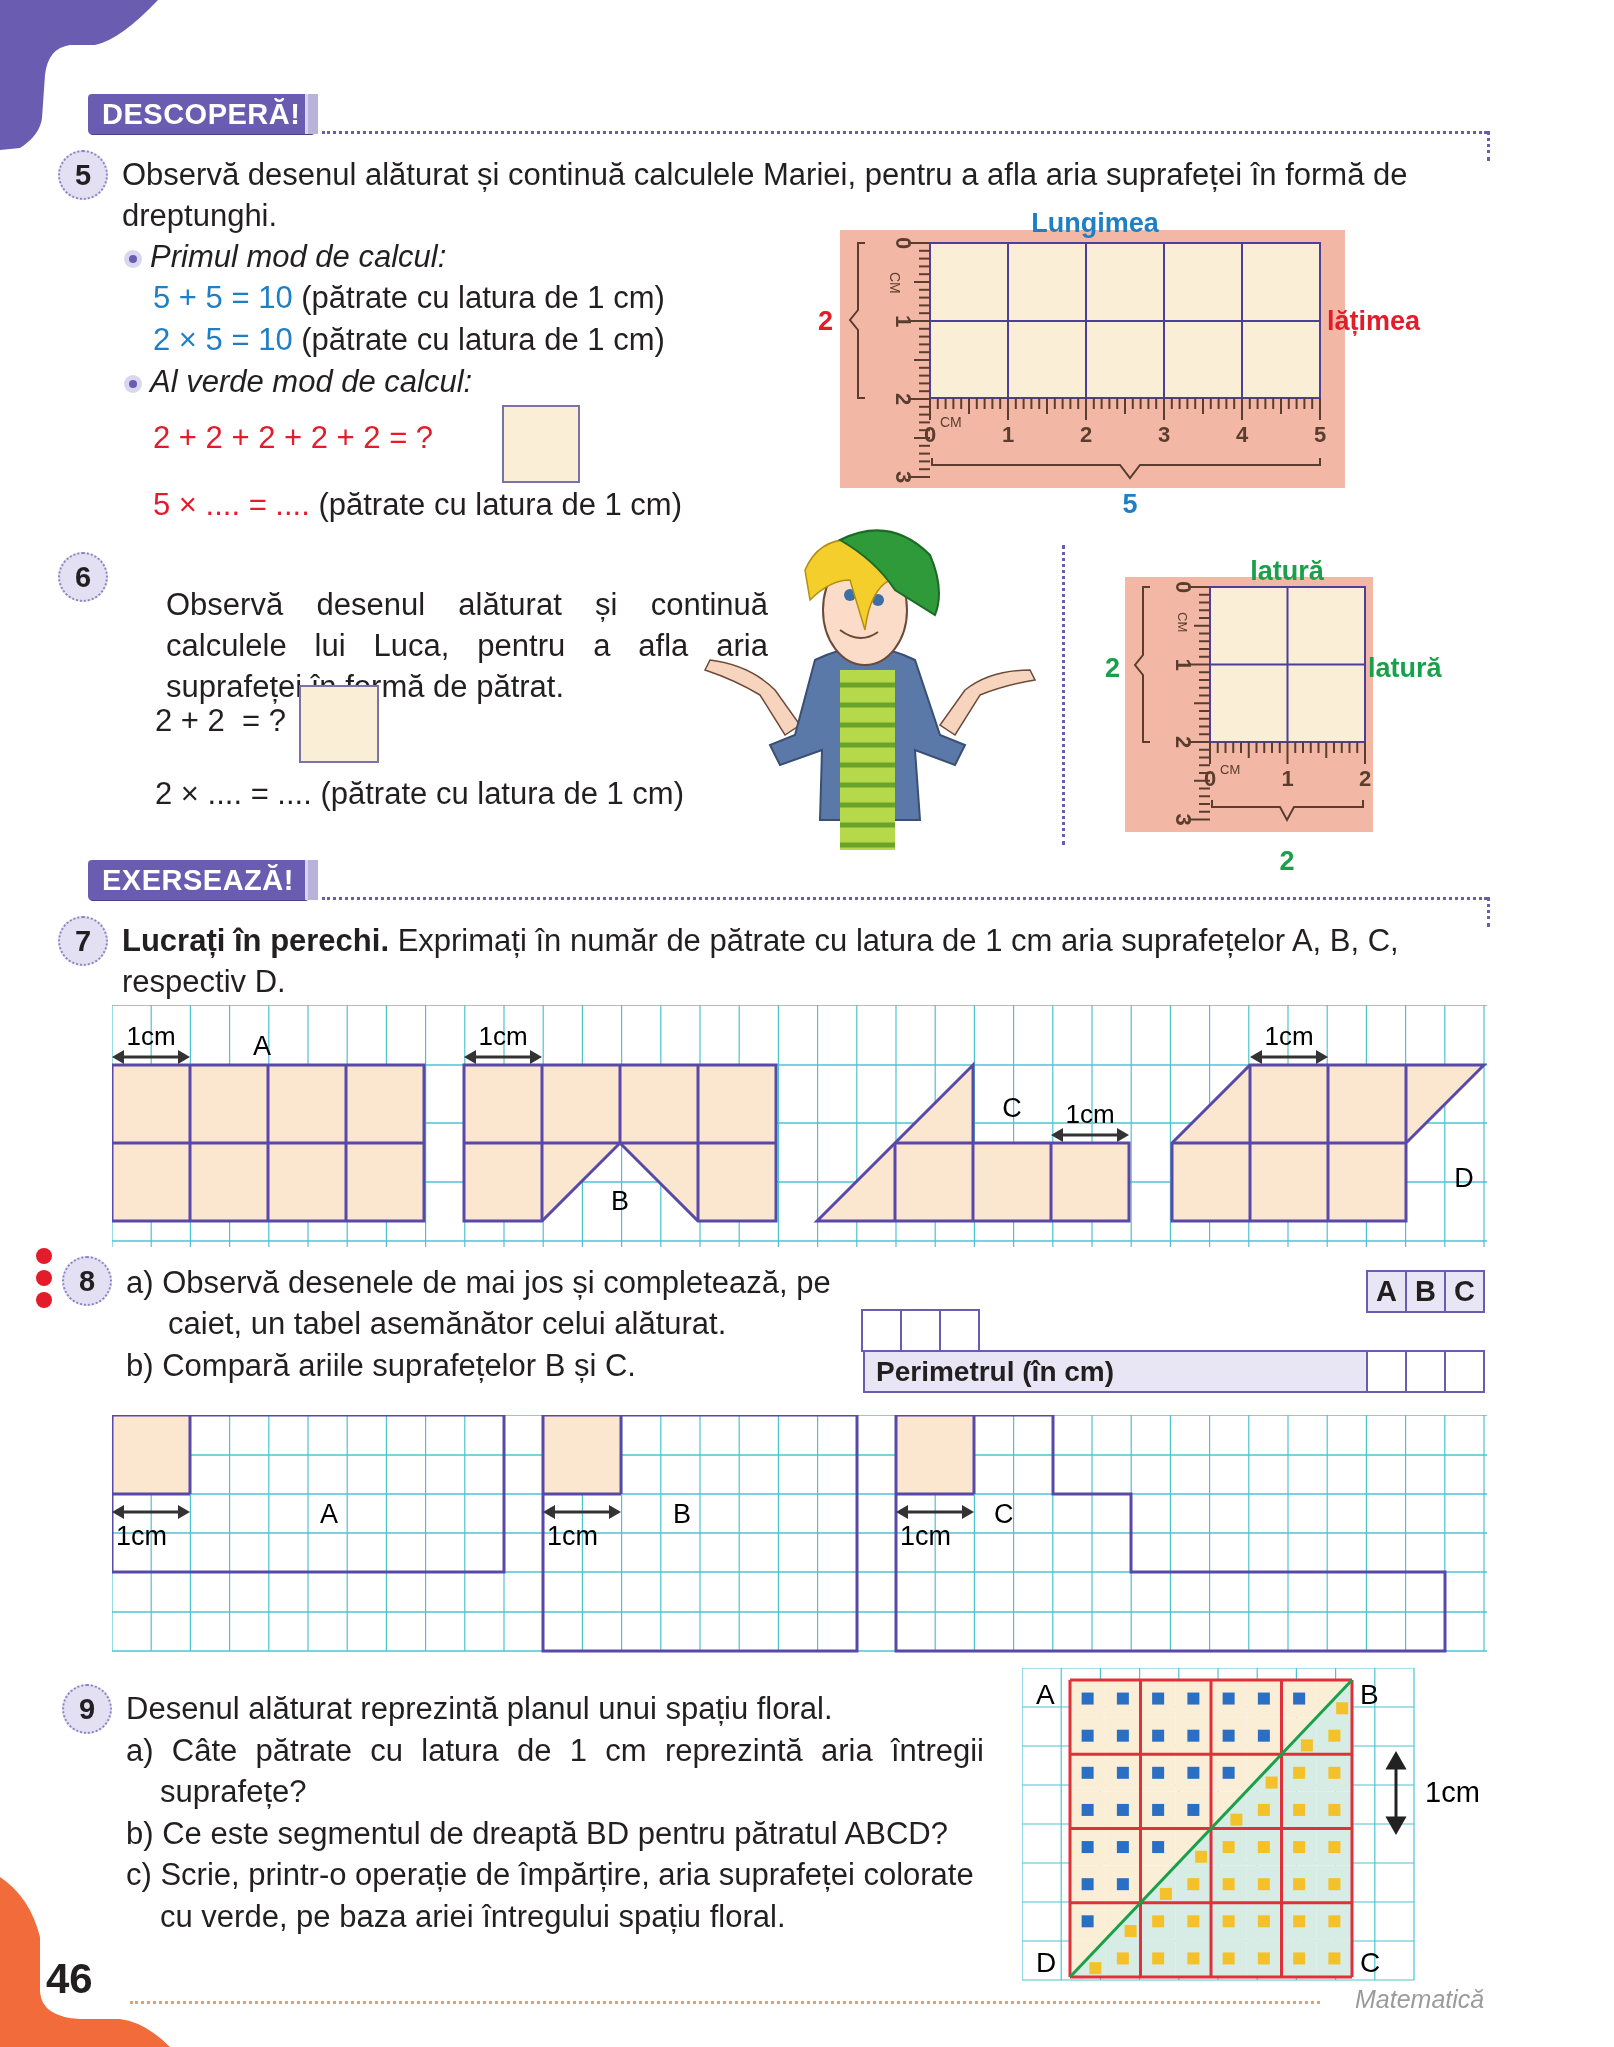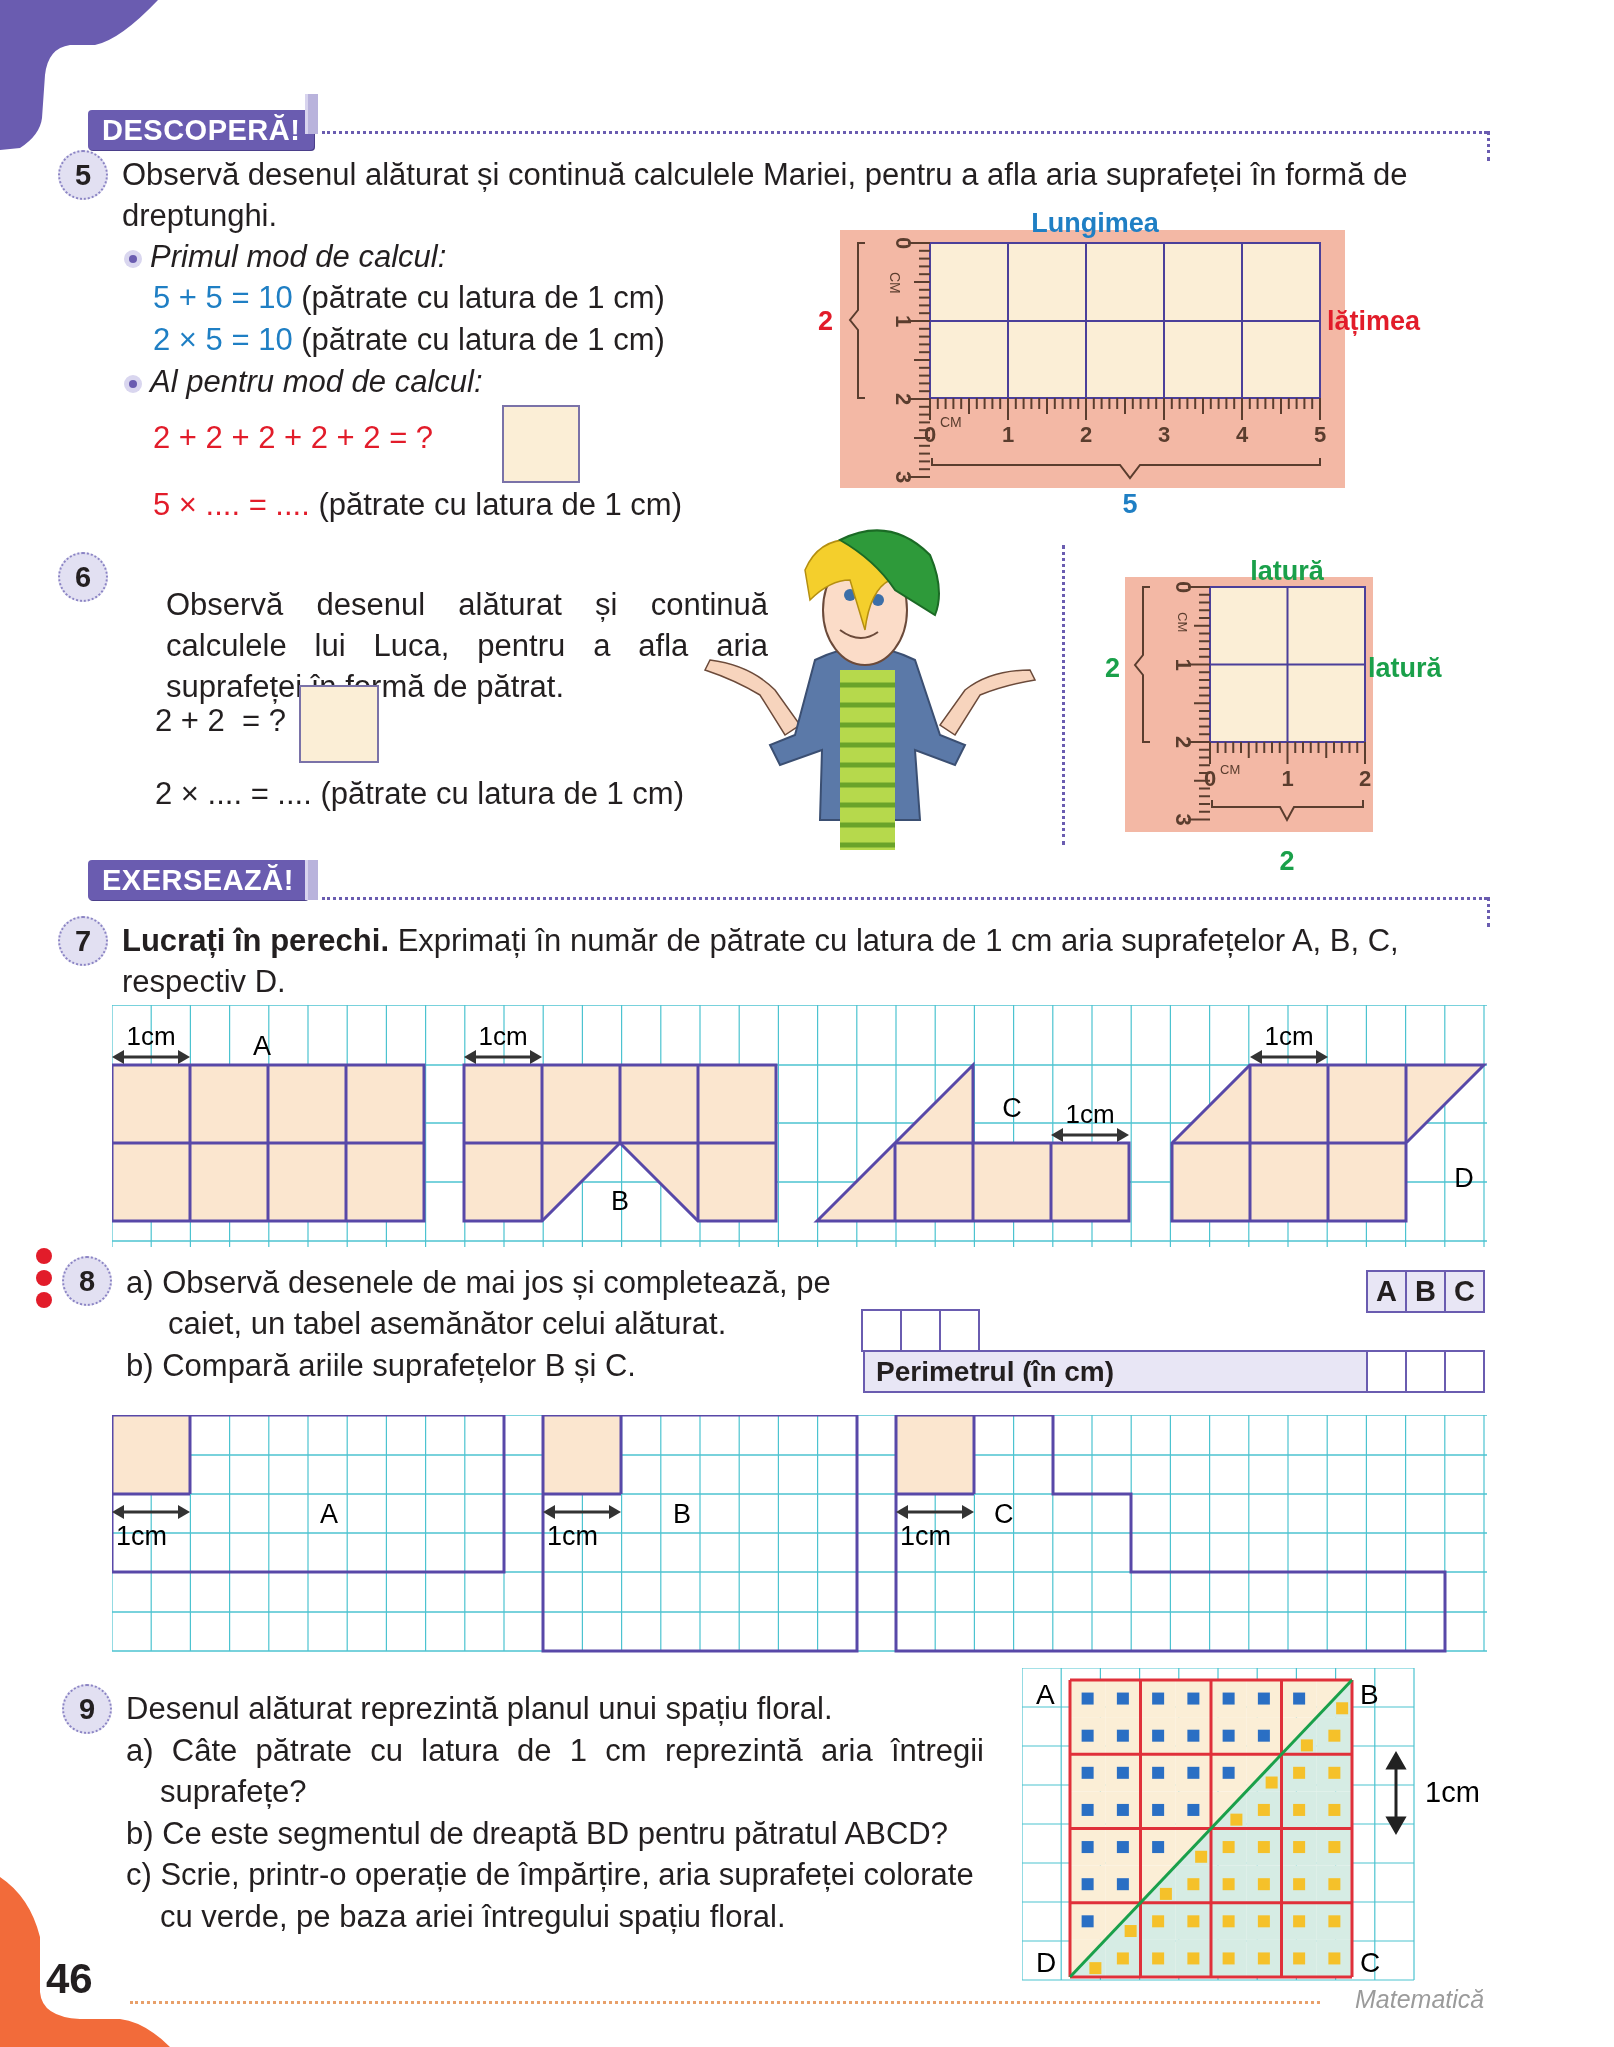--- a/index.html
+++ b/index.html
@@ -29,42 +29,42 @@
 </head>
 <body>
 
 <svg class="corner-tl" width="170" height="150" viewBox="0 0 170 150">
   <path d="M0,0 L158,0 Q120,40 95,45 L70,45 Q48,48 45,75 L42,118 Q40,135 20,148 L0,150 Z" fill="#6a5cb0"></path>
 </svg>
 <svg class="corner-bl" width="200" height="170" viewBox="0 0 200 170">
   <path d="M0,0 Q30,20 40,60 L40,115 Q42,140 80,142 L120,142 Q145,145 170,170 L0,170 Z" fill="#f26b3a"></path>
 </svg>
 
-<div class="tab" style="left:88px;top:110px;">DESCOPERĂ!</div>
+<div class="tab" style="left:88px;top:94px;">DESCOPERĂ!</div>
 <div class="tab-stub" style="left:305px;top:94px;"></div>
 <div class="dotline" style="left:322px;top:131px;width:1165px;"></div>
 <div class="dotline-v" style="left:1487px;top:131px;height:30px;"></div>
 
 <div class="num" style="left:58px;top:150px;">5</div>
 <div class="abs txt" style="left:122px;top:154px;">Observă desenul alăturat și continuă calculele Mariei, pentru a afla aria suprafeței în formă de</div>
 <div class="abs txt" style="left:122px;top:195px;">dreptunghi.</div>
 
 <div class="abs txt" style="left:124px;top:236px;">
   <span class="bullet"></span><span class="ital">Primul mod de calcul:</span>
 </div>
 <div class="abs txt" style="left:153px;top:277px;">
   <span class="blue">5 + 5 = 10</span>
   <span>(pătrate cu latura de 1 cm)</span>
 </div>
 <div class="abs txt" style="left:153px;top:319px;">
   <span class="blue">2 × 5 = 10</span>
   <span>(pătrate cu latura de 1 cm)</span>
 </div>
 <div class="abs txt" style="left:124px;top:361px;">
-  <span class="bullet"></span><span class="ital">Al pentru mod de calcul:</span>
+  <span class="bullet"></span><span class="ital">Al verde mod de calcul:</span>
 </div>
 <div class="abs txt red" style="left:153px;top:417px;">2 + 2 + 2 + 2 + 2 = ?</div>
 <div class="answer-box" style="left:502px;top:405px;width:74px;height:74px;"></div>
 <div class="abs txt" style="left:153px;top:484px;">
   <span class="red">5 × .... = ....</span>
   <span>(pătrate cu latura de 1 cm)</span>
 </div>
 
 <svg class="abs" style="left:790px;top:200px;" width="660" height="330" viewBox="0 0 660 330">
   <rect x="50" y="30" width="505" height="258" fill="#f3b8a5"></rect>

